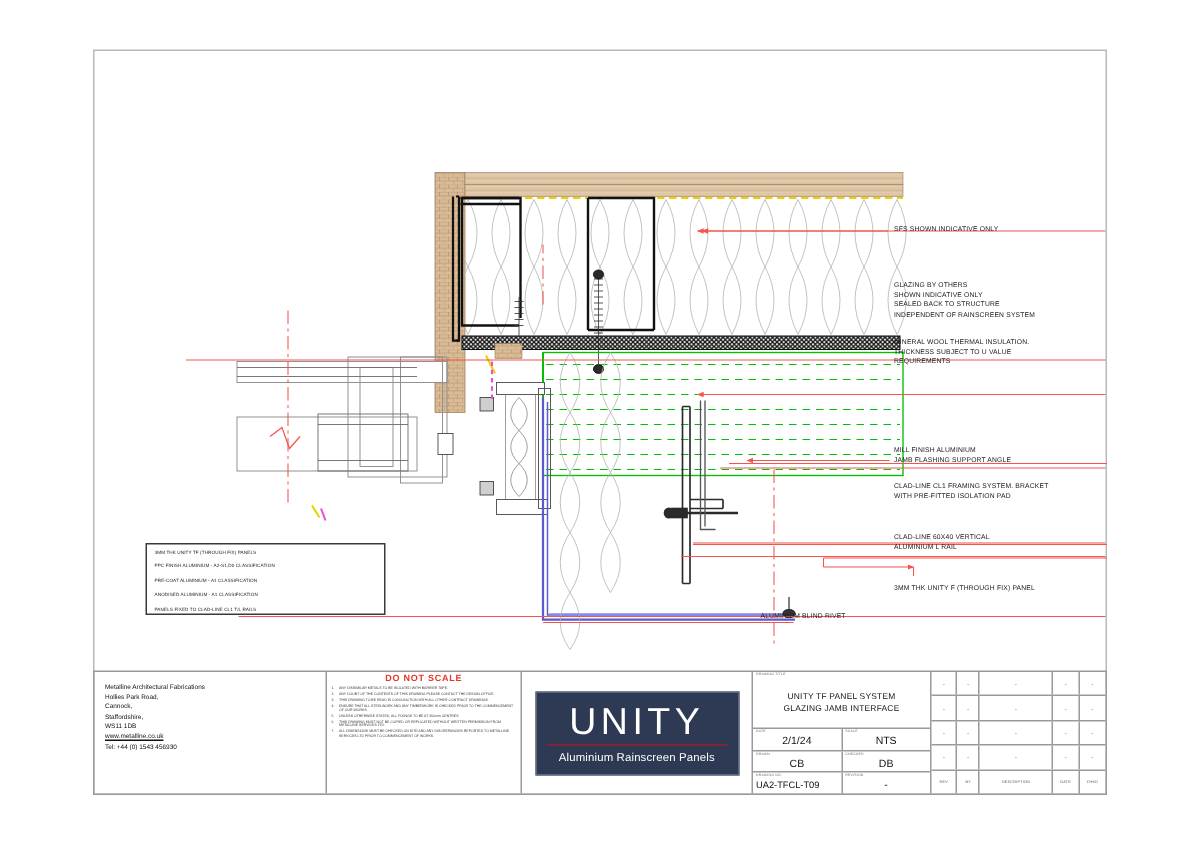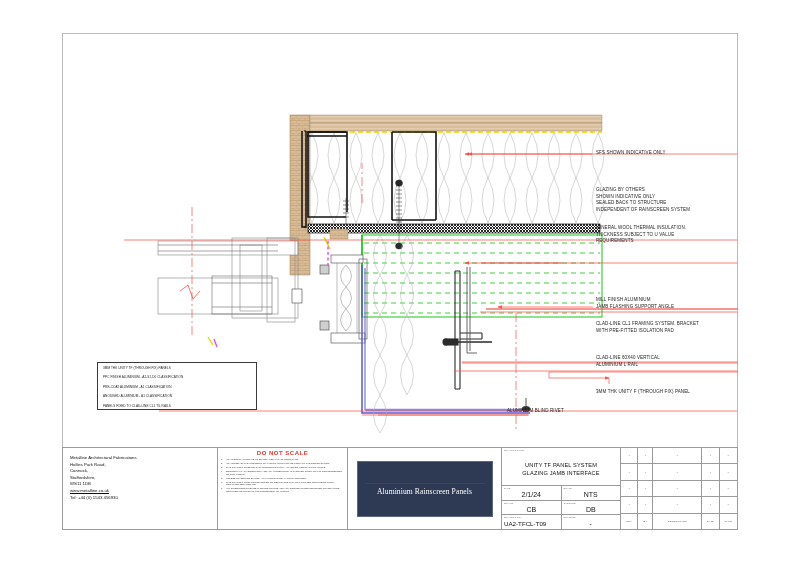--- a/index.html
+++ b/index.html
@@ -54,21 +54,21 @@
   .note-txt{flex:1;}
 
   .tb-logo{width:154px;border-right:1px solid #9a9a9a;
            display:flex;align-items:center;justify-content:center;}
   .logo{width:136px;height:56px;background:#2e3a54;border:1px solid #5c6880;
         display:flex;flex-direction:column;align-items:center;justify-content:center;
         box-sizing:border-box;}
   .logo .l1{color:#fff;font-size:25px;letter-spacing:3px;line-height:26px;
             font-family:"Liberation Sans", sans-serif;}
   .logo .rule{width:120px;height:1.4px;background:#9c1c2e;margin:2px 0 3px 0;}
-  .logo .l2{color:#fff;font-size:7.6px;letter-spacing:.1px;font-family:Liberation Serif, serif;}
+  .logo .l2{color:#fff;font-size:7.6px;letter-spacing:.1px;}
 
   
   .tb-right{flex:1;display:flex;}
   .tb-meta{width:118px;border-right:1px solid #9a9a9a;display:flex;flex-direction:column;}
   .meta-row{display:flex;border-bottom:1px solid #9a9a9a;box-sizing:border-box;}
   .meta-row:last-child{border-bottom:none;}
   .meta-cell{position:relative;box-sizing:border-box;padding:1px 2px 0 2px;flex:1;}
   .meta-cell + .meta-cell{border-left:1px solid #9a9a9a;}
   .mlab{font-size:2.3px;color:#6a6a6a;letter-spacing:.15px;line-height:3px;}
   .mval{font-size:7px;color:#111;text-align:center;line-height:9px;}
@@ -379,20 +379,21 @@
         <div class="note-txt">THIS DRAWING MUST NOT BE COPIED OR REPLICATED WITHOUT WRITTEN PERMISSION FROM METALLINE SERVICES LTD.</div>
       </div>
       <div class="note-row">
         <div class="note-num">7.</div>
         <div class="note-txt">ALL DIMENSIONS MUST BE CHECKED ON SITE AND ANY DISCREPANCIES REPORTED TO METALLINE SERVICES LTD PRIOR TO COMMENCEMENT OF WORKS.</div>
       </div>
     </div>
 
     <div class="tb-cell tb-logo">
       <div class="logo">
+        <div class="l1">UNITY</div>
         <div class="rule"></div>
         <div class="l2">Aluminium Rainscreen Panels</div>
       </div>
     </div>
 
     <div class="tb-right">
 
       <div class="tb-meta">
         <div class="meta-row title-row">
           <div class="meta-cell">

